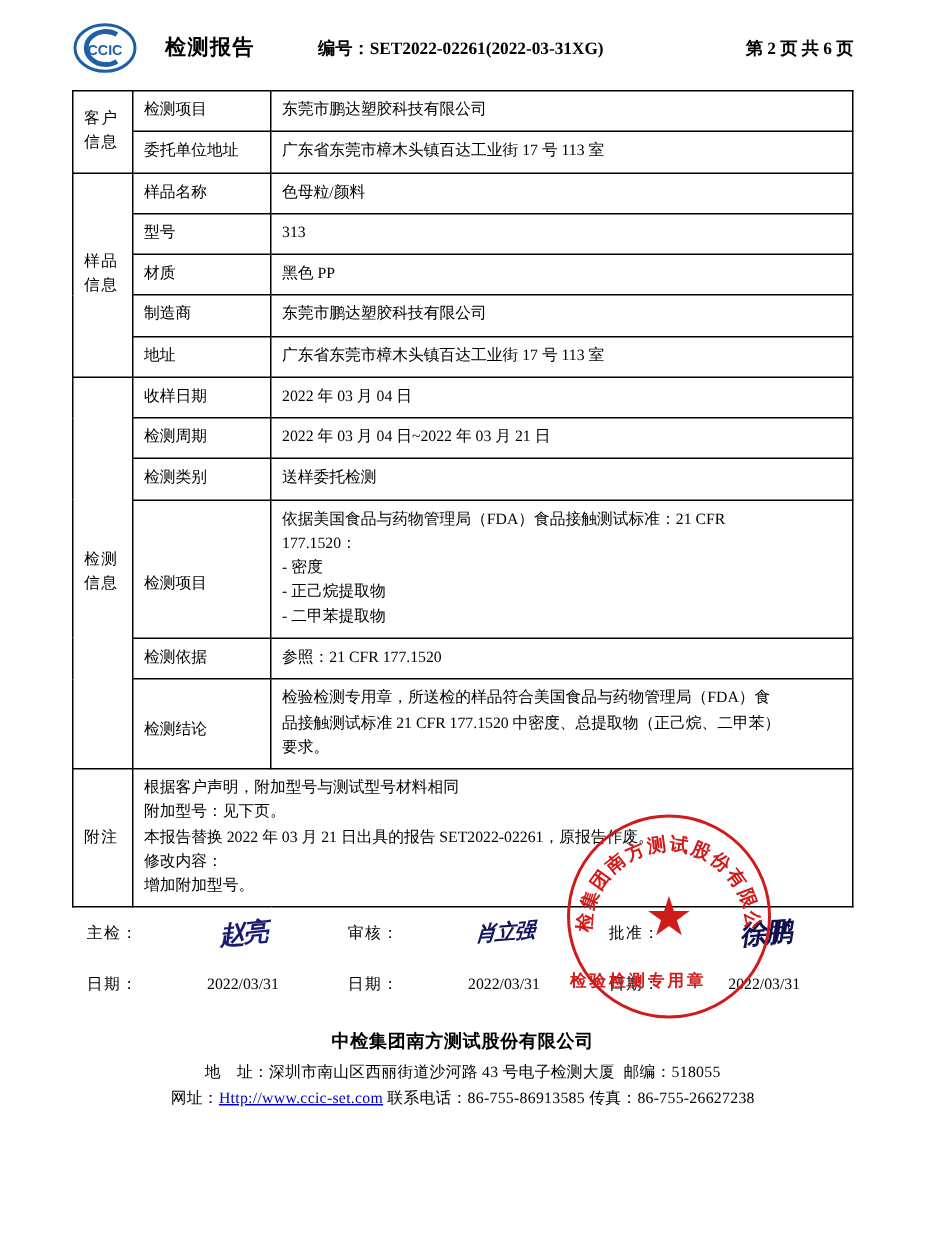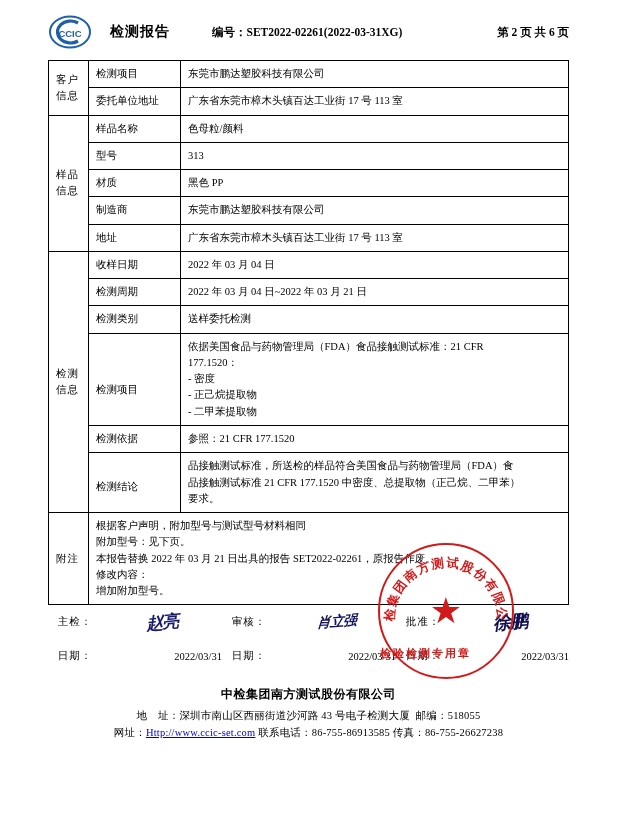--- a/index.html
+++ b/index.html
@@ -129,21 +129,21 @@
     letter-spacing: 1px;
   }
   .sig-val {
     width: 120px;
     text-align: center;
     position: relative;
     height: 34px;
   }
   .sig-date-row td { height: 26px; }
   .sig-date {
-    text-align: right;
+    text-align: center;
     font-size: 10.5px;
   }
   .handwriting {
     font-family: "DejaVu Serif", serif;
     font-style: italic;
     font-weight: bold;
     color: #1a1a6e;
     font-size: 17px;
     letter-spacing: -1px;
     transform: rotate(-6deg);
@@ -317,21 +317,21 @@
           </ul>
         </td>
       </tr>
       <tr>
         <td class="field">检测依据</td>
         <td class="value">参照：21 CFR 177.1520</td>
       </tr>
       <tr>
         <td class="field v-top" style="padding-top:14px">检测结论</td>
         <td class="value v-top">
-          <div>品接触测试标准，所送检的样品符合美国食品与药物管理局（FDA）食</div>
+          <div>检验检测专用章，所送检的样品符合美国食品与药物管理局（FDA）食</div>
           <div>品接触测试标准 21 CFR 177.1520 中密度、总提取物（正己烷、二甲苯）</div>
           <div>要求。</div>
         </td>
       </tr>
 
       <tr>
         <td class="cat">
           <span class="l">附注</span>
         </td>
         <td class="note" colspan="2">

